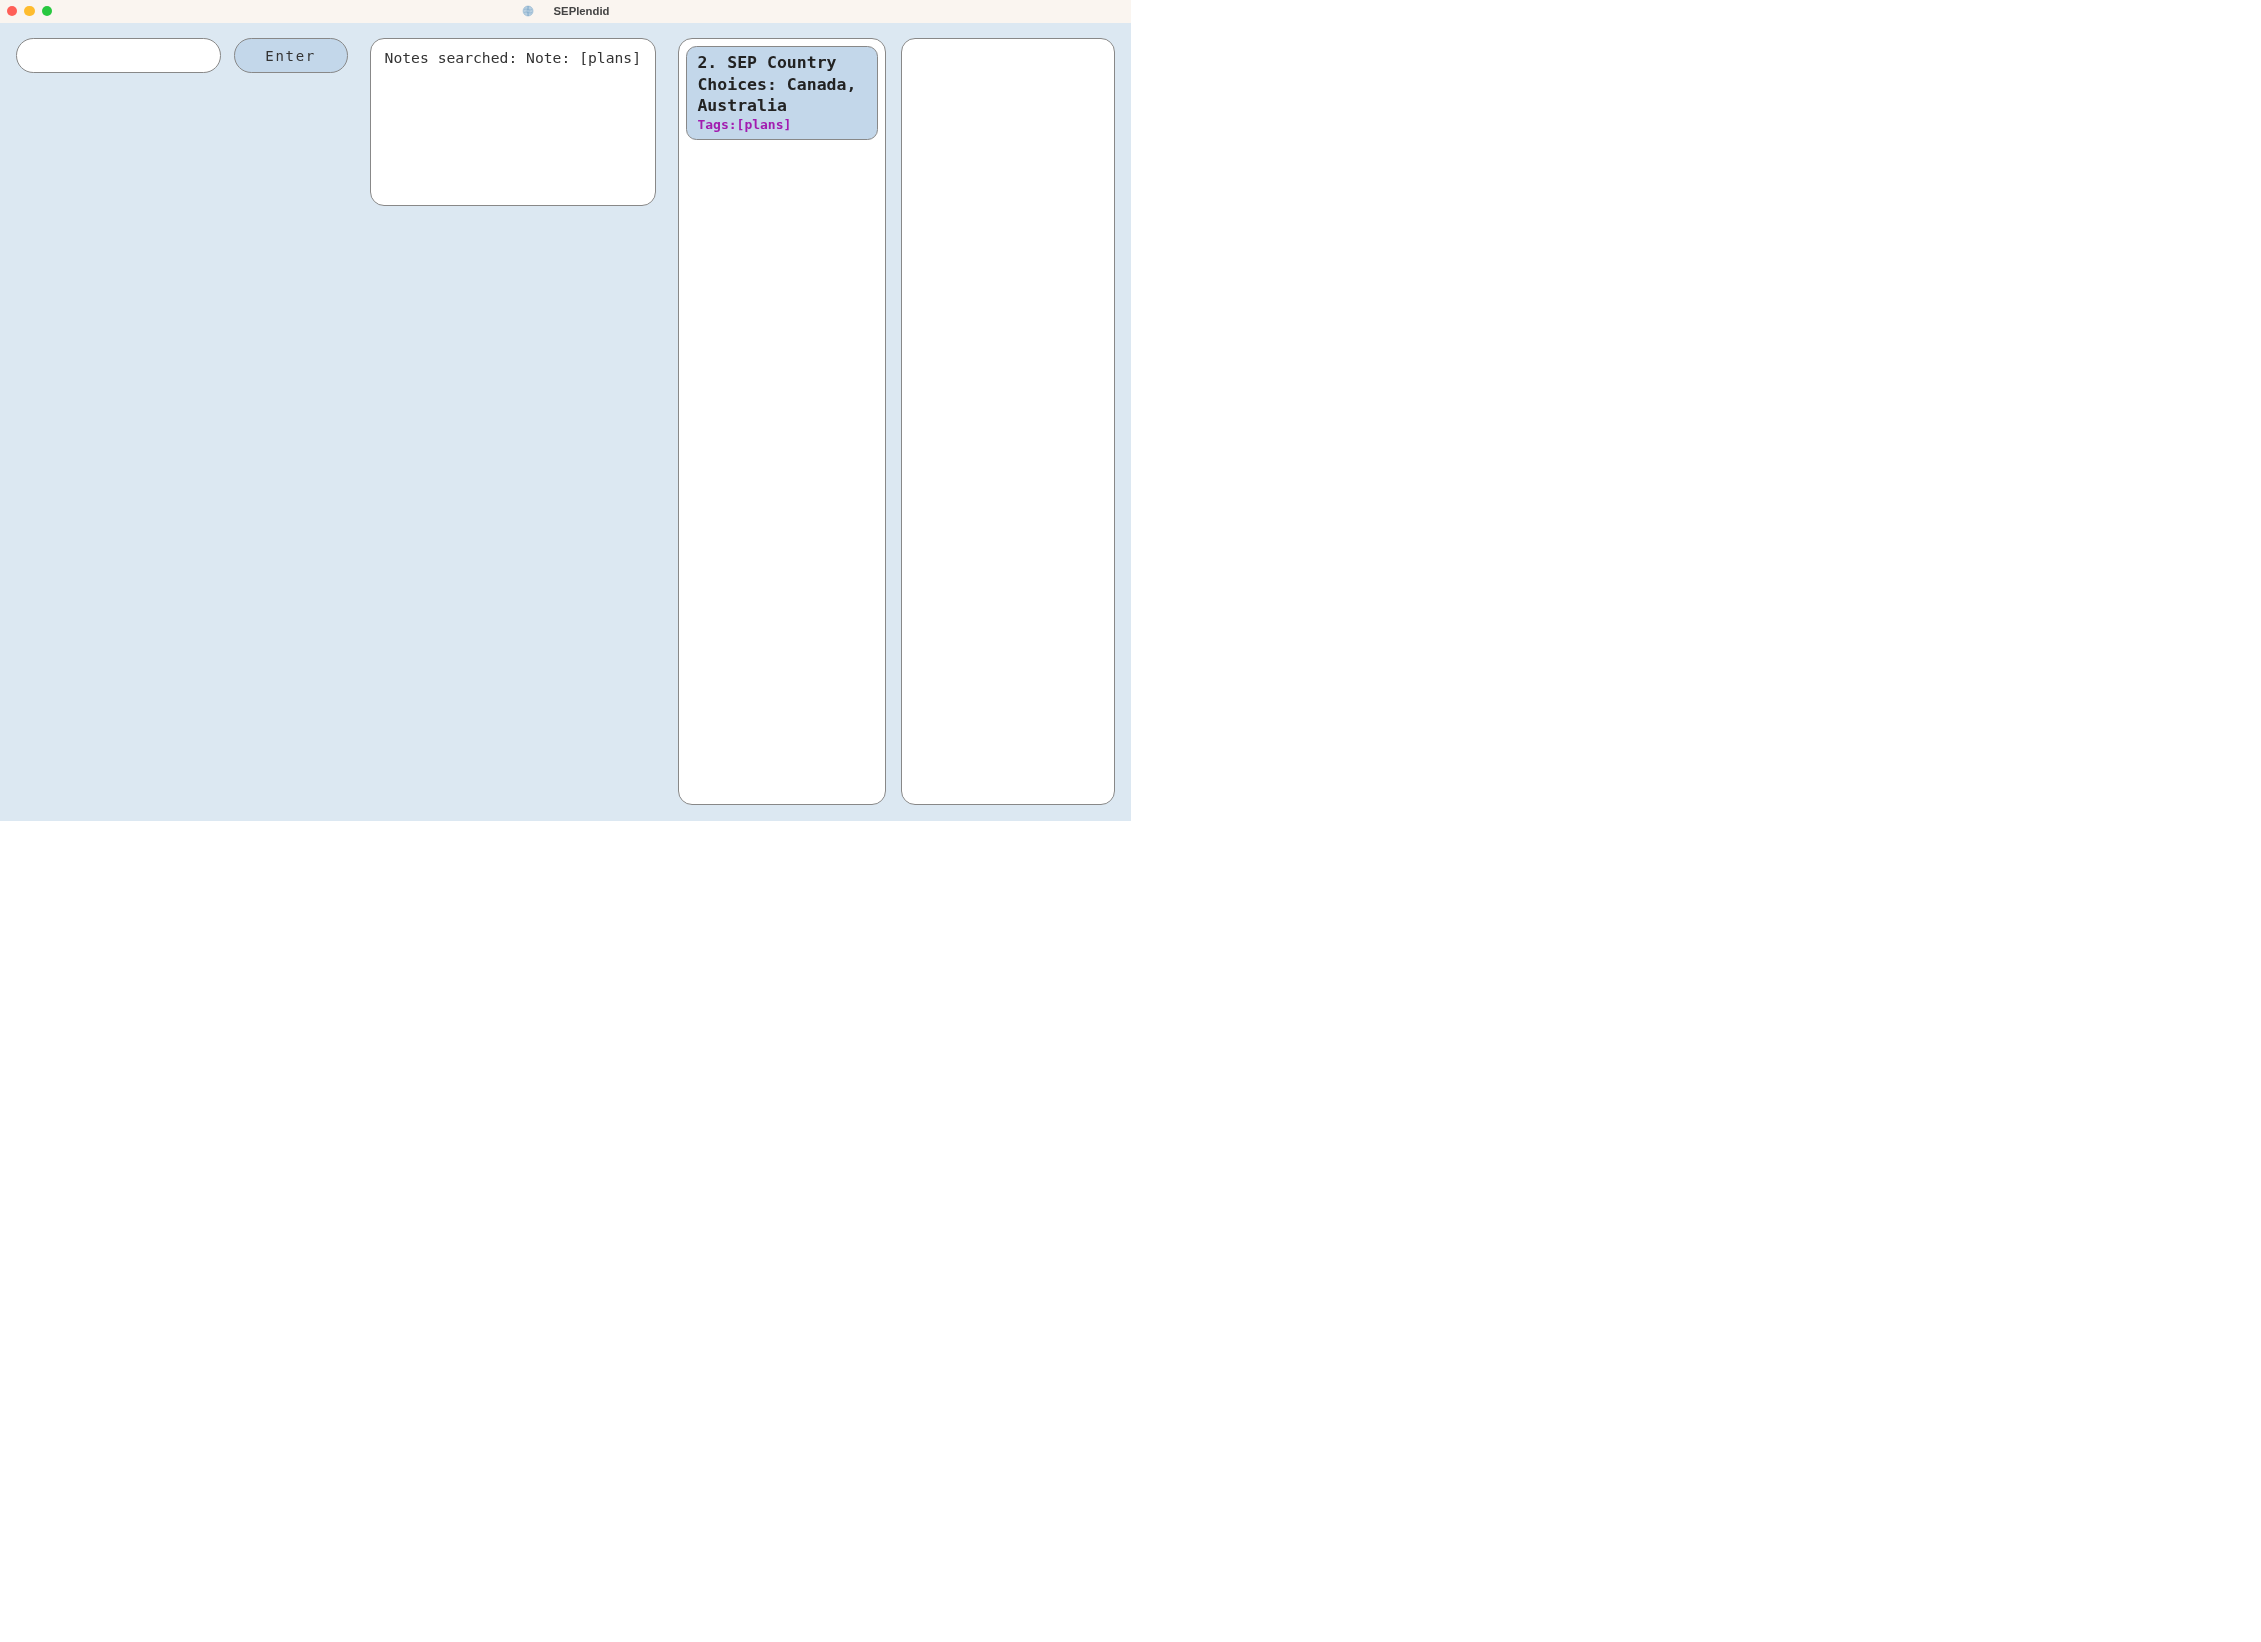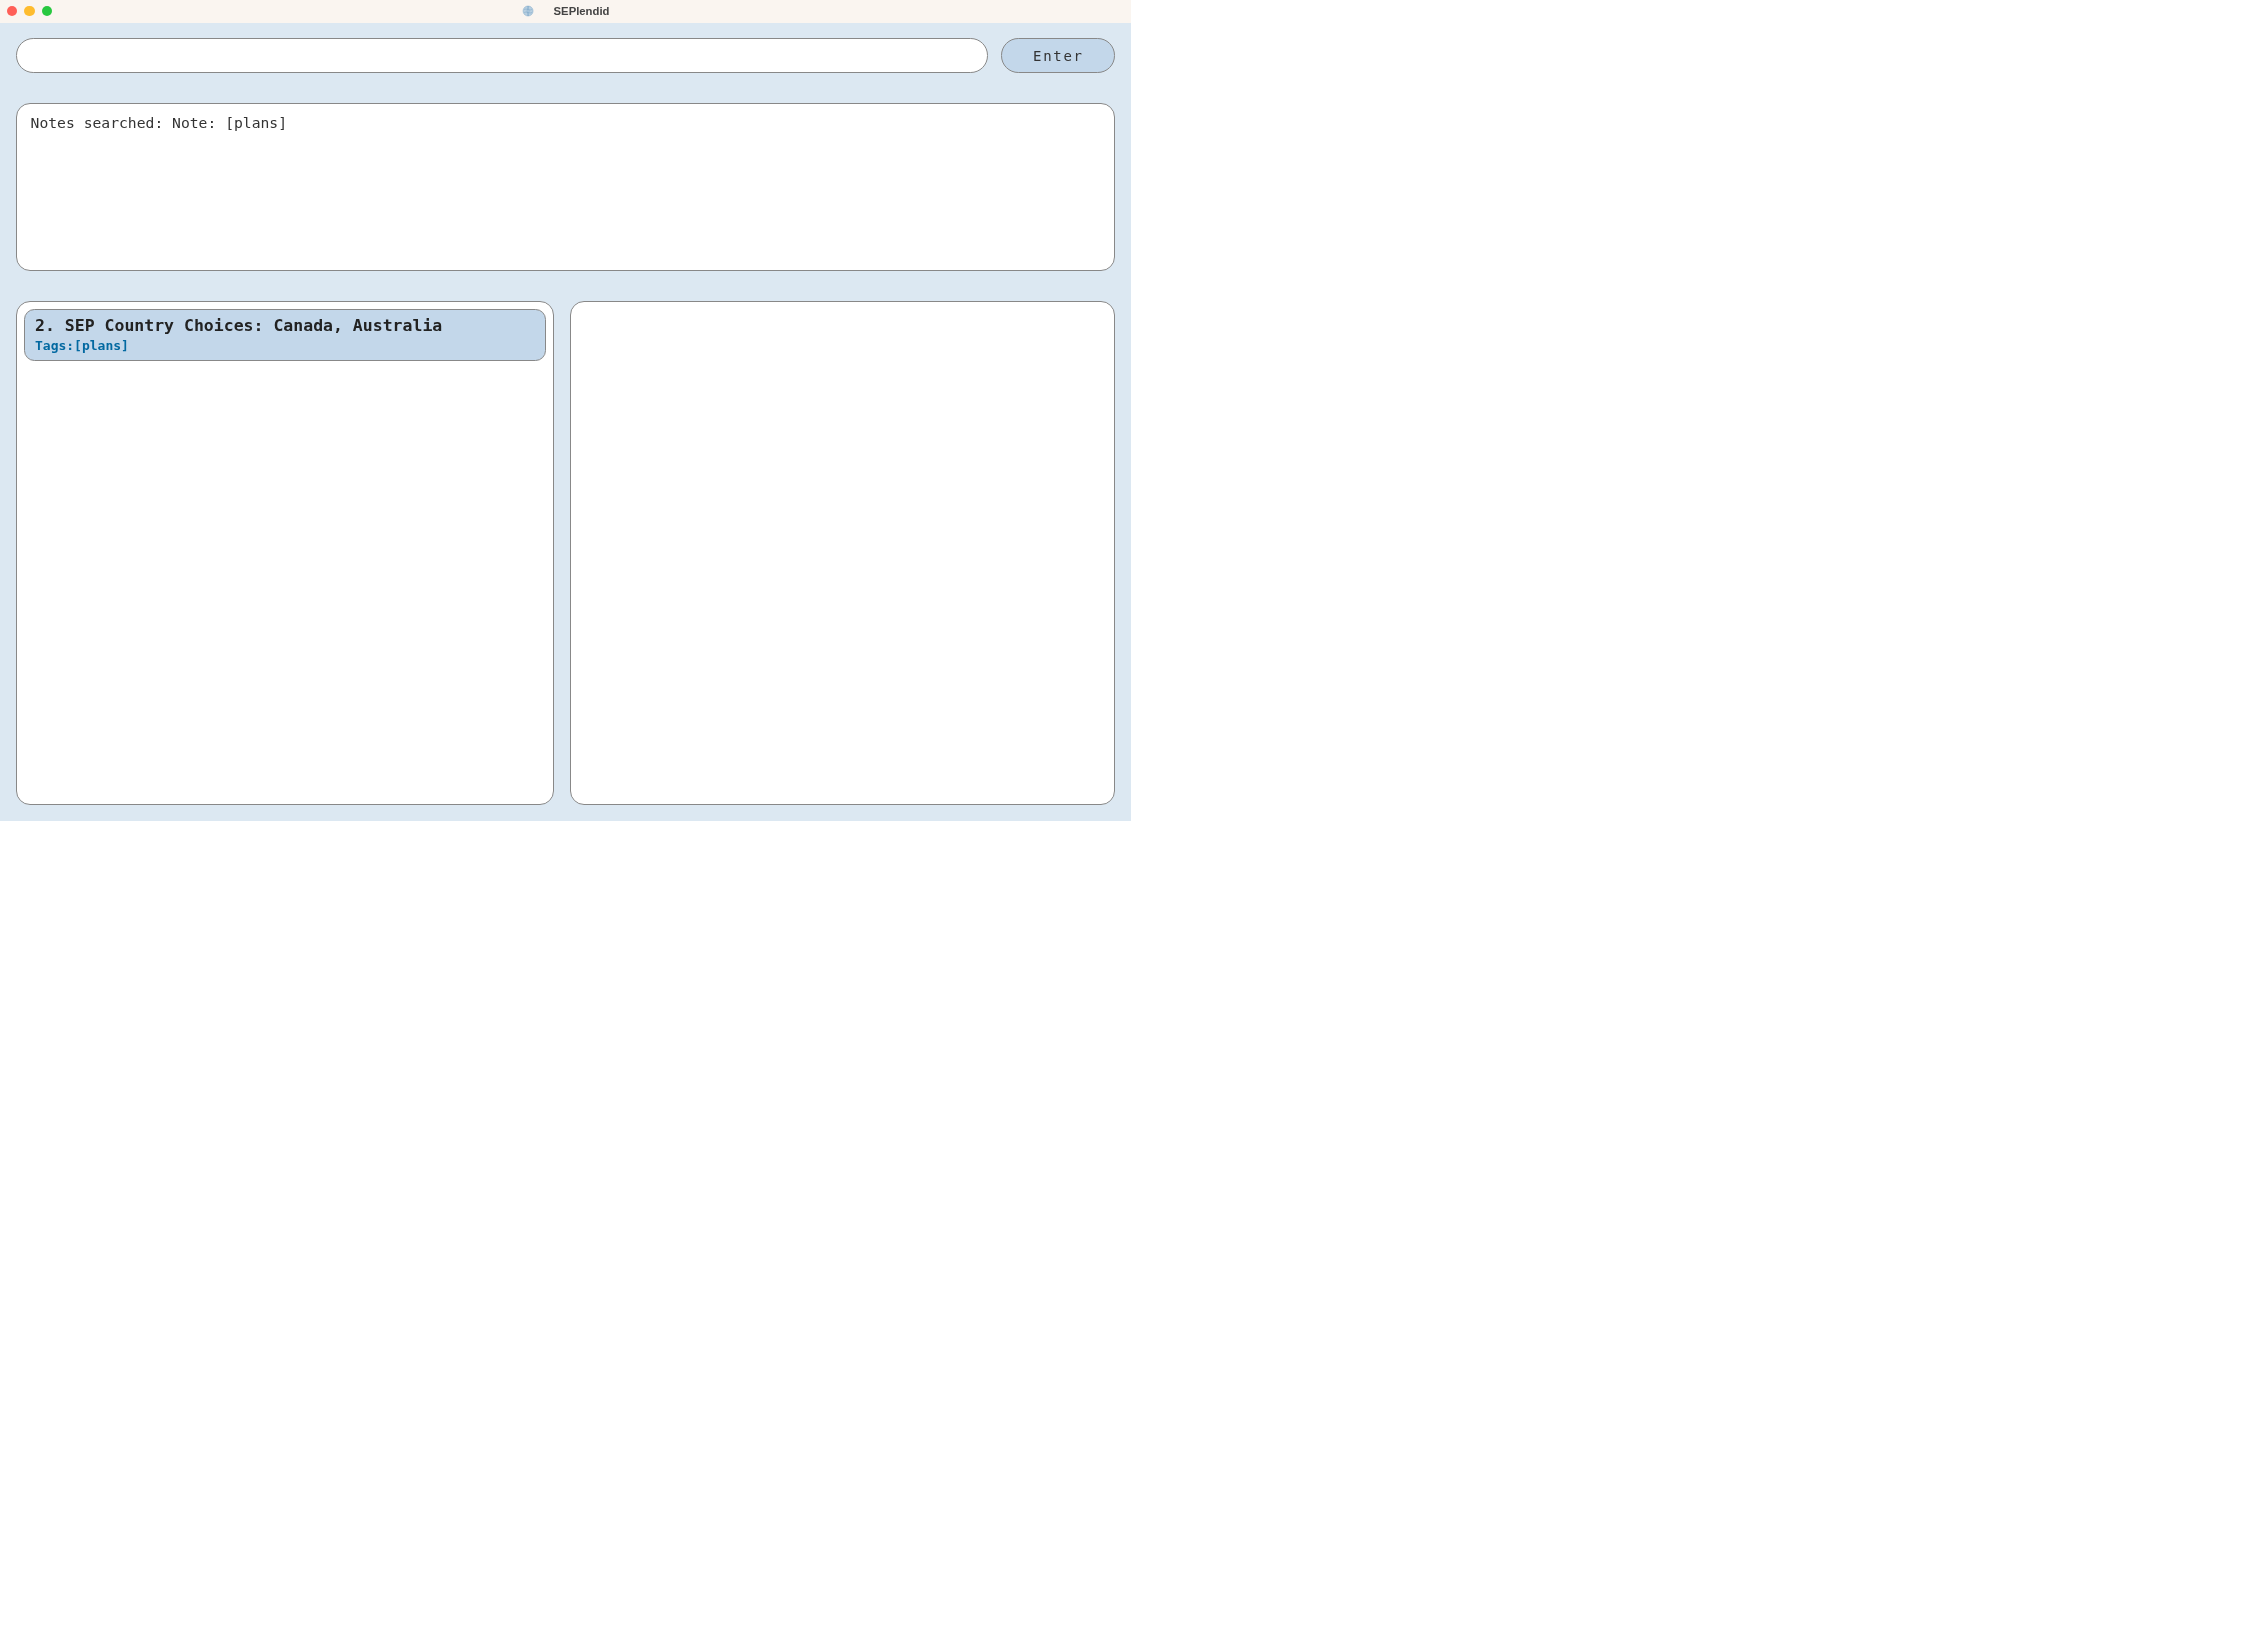--- a/index.html
+++ b/index.html
@@ -65,22 +65,22 @@
       display: inline-flex;
       align-items: center;
       justify-content: center;
     }
     
     .content-area {
       flex: 1;
       background: #dce8f2;
       padding: 15.6px;
       display: flex;
-      flex-direction: column;
-      gap: 30px;
+      flex-direction: row;
+      gap: 22px;
     }
     
     .input-row {
       display: flex;
       gap: 13px;
       align-items: stretch;
     }
     
     .command-input {
       flex: 1;
@@ -156,21 +156,21 @@
     }
     
     .note-title {
       font-size: 16.5px;
       color: #222;
       line-height: 1.3;
     }
     
     .note-tags {
       font-size: 13px;
-      color: #0369a1;
+      color: #a21caf;
       margin-top: 0.9px;
     }
   </style>
 </head>
 <body>
 
 <div class="window">
 
   <div class="titlebar">
     <div class="traffic-lights">

